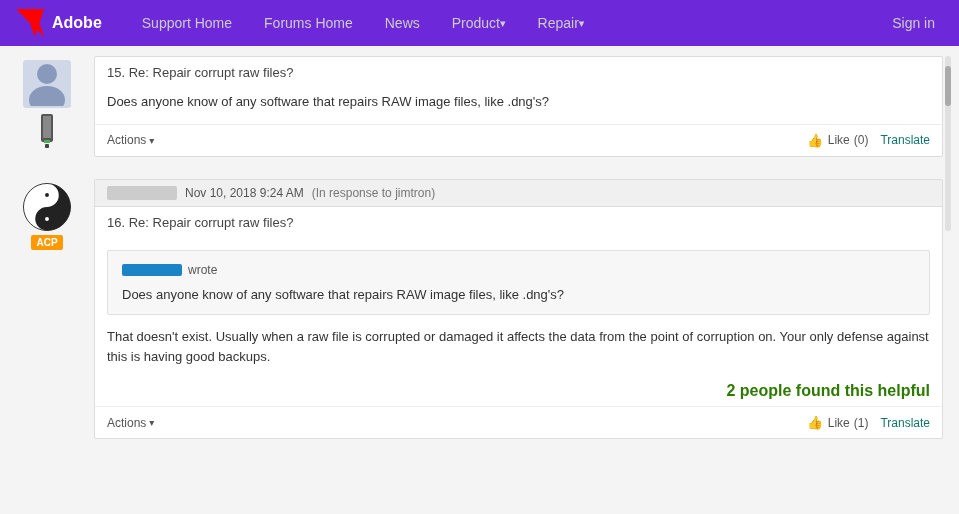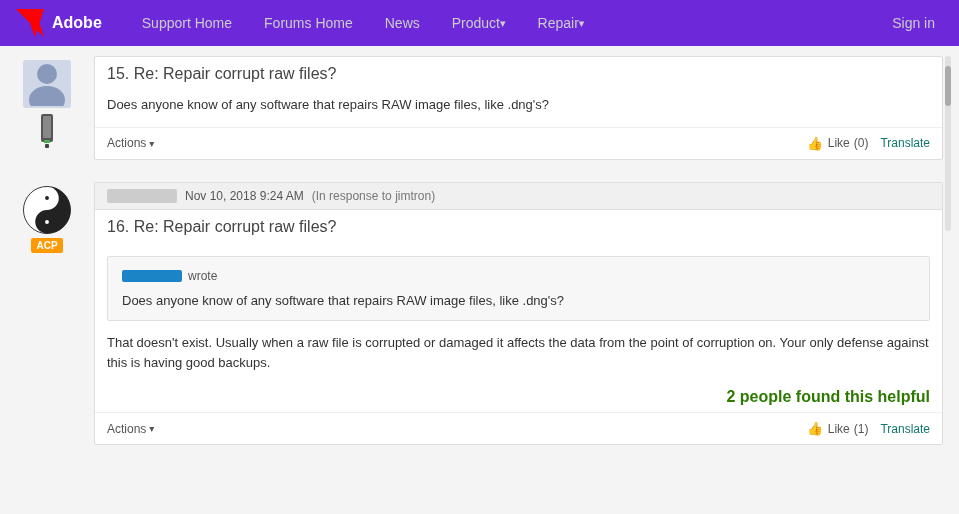--- a/index.html
+++ b/index.html
@@ -115,21 +115,21 @@
       height: 14px;
       background: #ccc;
       border-radius: 2px;
       vertical-align: middle;
     }
     .post-header .in-response {
       color: #777;
     }
     .post-title {
       padding: 8px 12px 4px 12px;
-      font-size: 16px;
+      font-size: 13px;
       color: #444;
       font-weight: normal;
     }
     .post-body {
       padding: 8px 12px 12px 12px;
       font-size: 13px;
       color: #333;
       line-height: 1.5;
     }
     .post-quote {

